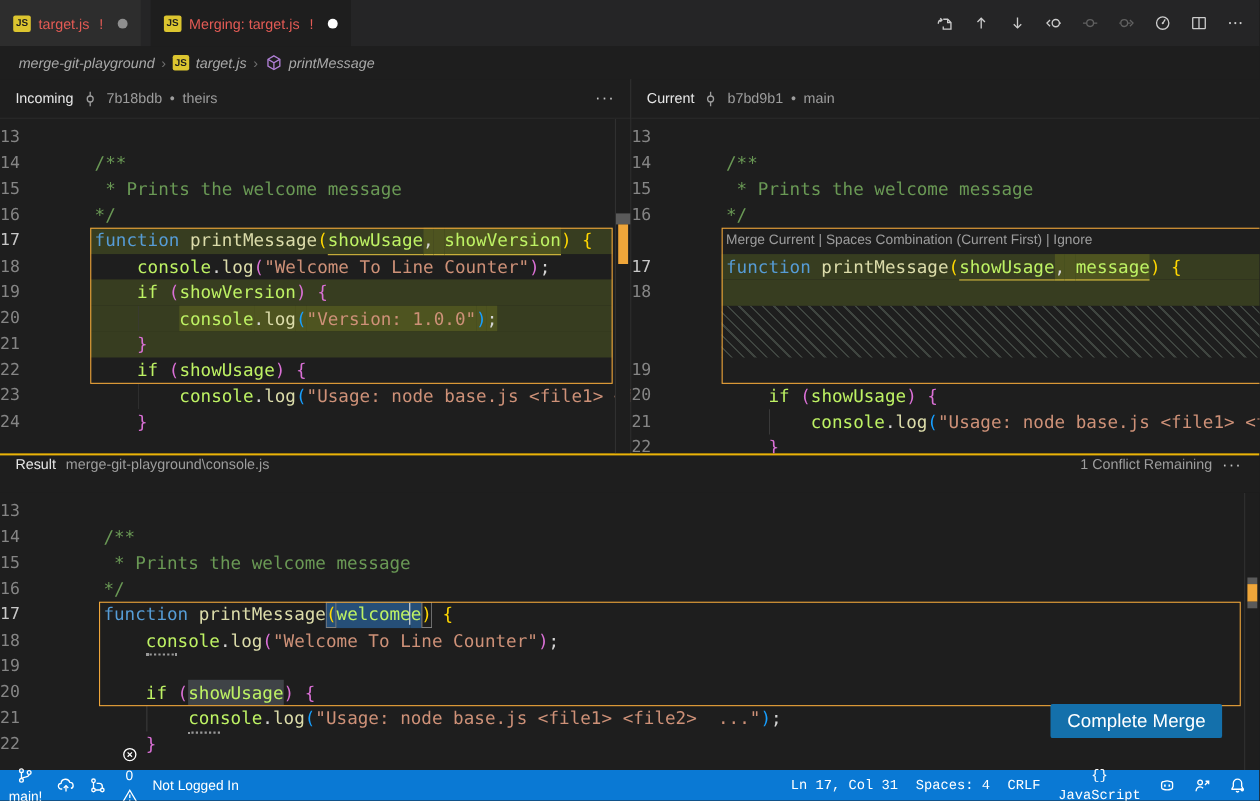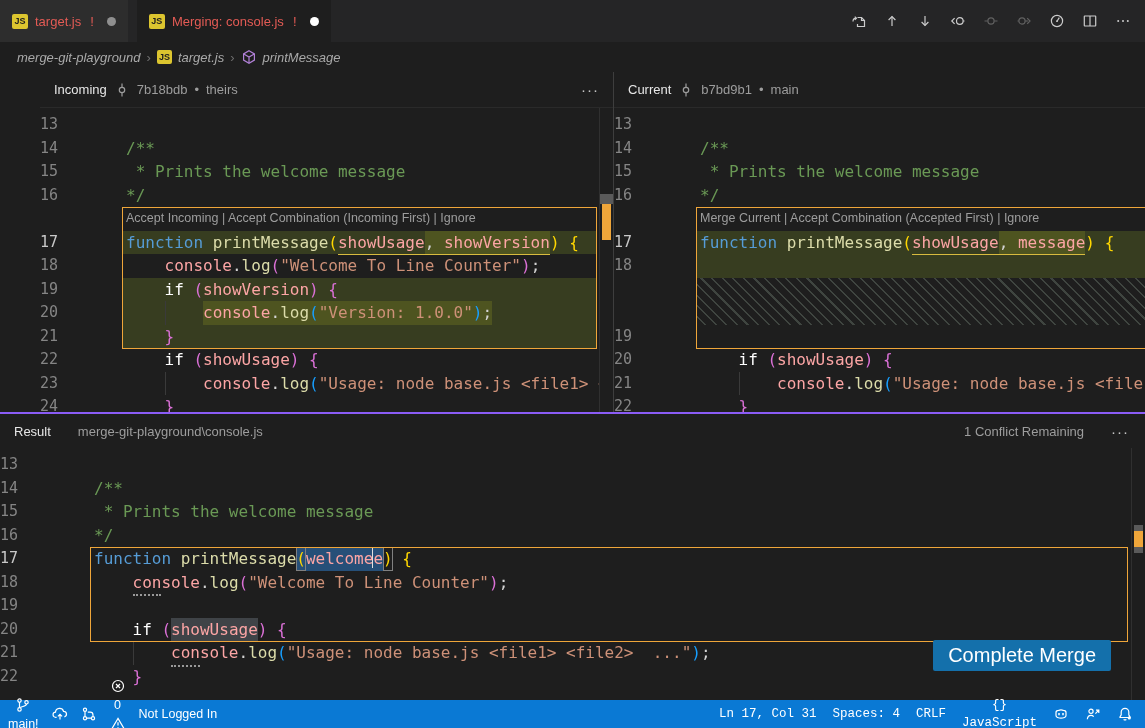--- a/index.html
+++ b/index.html
@@ -30,21 +30,21 @@
 
   
   .breadcrumb { height:30px; background:#1e1e1e; display:flex; align-items:center; gap:6px;
     padding-left:17px; font-size:13px; color:#a9a9a9; flex:none; }
   .bc-chev { color:#6e6e6e; font-size:13px; }
   .bc-item { cursor:pointer;font-style:italic; }
   .sym-icon { color:#b180d7; display:inline-flex; }
   .breadcrumb .js-badge { width:15px; height:14px; }
 
   
-  .merge-top { height:340px; display:flex; flex:none;margin-left:40px; }
+  .merge-top { height:340px; display:flex; flex:none; }
   .vdivider { width:1px; background:#3e3e3e; flex:none; }
   .pane { position:relative; display:flex; flex-direction:column; background:#1e1e1e; }
   .pane-incoming { width:573px; flex:none; --bl:82px; --br:16px; --gw:46px; }
   .pane-current  { flex:1; --bl:82px; --br:17px; --gw:46px; }
   .pane-header { height:36px; display:flex; align-items:center; gap:7px; padding:0 14px;
     font-size:13px; color:#9d9d9d; border-bottom:1px solid rgba(128,128,128,0.12); flex:none; }
   .pane-title { color:#e7e7e7; }
   .commit-icon { color:#9d9d9d; display:inline-flex; }
   .hsp { flex:1; }
   .more { color:#c5c5c5; font-size:15px; letter-spacing:1px; cursor:pointer; }
@@ -61,22 +61,22 @@
     font:16px/23.5px "DejaVu Sans Mono", monospace; color:#d4d4d4; }
   .linebg { position:absolute; top:0; bottom:0; left:var(--bl); right:var(--br); z-index:0; }
   .linebg.olive { background:var(--olive); }
   .linebg.hatch { background:repeating-linear-gradient(45deg, transparent 0 6px, #3f4540 6px 7.5px); }
   .action-bar { margin-left:40px; font-size:12.5px; line-height:23.5px; color:#9d9d9d;
     position:relative; z-index:1; white-space:pre; }
   .alink { cursor:pointer; }
 
   
   .tk { display:inline-block; }
-  .cm{color:#6a9955} .kw{color:#569cd6} .ctl{color:#ffffff} .fn{color:#dcdcaa}
-  .var{color:#fca5a5} .str{color:#ce9178} .pl{color:#d4d4d4}
+  .cm{color:#6a9955} .kw{color:#569cd6} .ctl{color:#bef264} .fn{color:#dcdcaa}
+  .var{color:#bef264} .str{color:#ce9178} .pl{color:#d4d4d4}
   .p1{color:#ffd700} .p2{color:#da70d6} .p3{color:#179fff}
   .hl{background:var(--olive-br)}
   .ul{border-bottom:1px solid #d8bb3f}
   .sel{background:#264f78}
   .wd{background:#3f4347}
   .bm{box-shadow:inset 0 0 0 1px #808080}
   .g{box-shadow:inset 1px 0 0 #3a3a3a}
   .dots{border-bottom:2px dotted #999}
   .caret{width:2px; height:20px; background:#e0e0e0; margin:0 -1px; vertical-align:-4px}
 
@@ -92,27 +92,27 @@
     border-left:1px solid #303030; z-index:4; cursor:pointer; }
   .mk { position:absolute; left:2px; width:9px; background:var(--orange); }
   .mk.gray { background:#5a5a5a; }
   .pane-incoming .mk-slider, .pane-current .mk-slider { left:0; width:14px; top:86px; height:10px; }
   .pane-incoming .mk-conflict, .pane-current .mk-conflict { top:96px; height:36px; }
   .result-code .mk-g1 { top:77px; height:6px; }
   .result-code .mk-conflict { top:83px; height:16px; }
   .result-code .mk-g2 { top:99px; height:6px; }
 
   
-  .result-header { height:36px; background:#1e1e1e; border-top:2px solid #8b5cf6;
-    display:flex; align-items:center; gap:27px; padding:0 16px 0 14px; font-size:13px;
+  .result-header { height:36px; background:#1e1e1e; border-top:2px solid #eab308;
+    display:flex; gap:9px; padding:0 16px 0 14px; font-size:13px;
     color:#9d9d9d; flex:none; }
   .result-code { position:relative; flex:1; overflow:hidden; background:#1e1e1e;
     --bl:90px; --br:17px; --gw:54px; }
   .complete-merge { position:absolute; right:34px; top:192px; height:31px; padding:0 15px;
-    background:#1470ab; color:#ffffff; border:none; font-size:20px;
+    background:#1470ab; color:#ffffff; border:none; font-size:17px;
     font-family:"Liberation Sans", sans-serif; border-radius:2px; cursor:pointer; z-index:5; }
 
   
   .statusbar { height:28px; background:#0a79d4; color:#ffffff; display:flex; align-items:center;
     font-size:12.5px; padding:0 12px 0 8px; flex:none; z-index:6; }
   .sb-left, .sb-right { display:flex; align-items:center; }
   .sb-left { gap:13px; }
   .sb-right { margin-left:auto; gap:16px;font-family:Liberation Mono, monospace; }
   .sb-item { display:flex; align-items:center; gap:4px; cursor:pointer; white-space:nowrap;flex-direction:column; }
   .sb-item svg { display:block; }
@@ -126,21 +126,21 @@
   <div class="tabbar">
     <div class="tabs">
       <div class="tab inactive">
         <span class="js-badge">JS</span>
         <span class="tab-label conflict">target.js</span>
         <span class="tab-flag conflict">!</span>
         <span class="dot gray"></span>
       </div>
       <div class="tab active">
         <span class="js-badge">JS</span>
-        <span class="tab-label conflict">Merging: console.js</span>
+        <span class="tab-label conflict">Merging: target.js</span>
         <span class="tab-flag conflict">!</span>
         <span class="dot white"></span>
       </div>
     </div>
     <div class="tab-actions">
         <span class="tbtn">
           <svg width="16" height="16" viewBox="0 0 16 16" fill="none" stroke="currentColor" stroke-width="1.2">
             <path d="M6.5 4.5h4l3 3v6h-7v-2.5"></path>
             <path d="M10.5 4.5v3h3"></path>
             <path d="M2 8.5c0-2.3 1.4-3.3 3.2-3.3"></path>
@@ -246,24 +246,20 @@
             </div>
             <div class="row">
               <div class="gutter"><span>15</span></div>
               <pre class="code"><span class="tk cm"> * Prints the welcome message</span></pre>
             </div>
             <div class="row">
               <div class="gutter"><span>16</span></div>
               <pre class="code"><span class="tk cm">*/</span></pre>
             </div>
             <div class="row">
-              <div class="gutter"><span></span></div>
-              <div class="action-bar"><span class="alink">Accept Incoming</span><span class="sep"> | </span><span class="alink">Accept Combination (Incoming First)</span><span class="sep"> | </span><span class="alink">Ignore</span></div>
-            </div>
-            <div class="row">
               <div class="gutter"><span class="cur">17</span></div>
               <div class="linebg olive"></div>
               <pre class="code"><span class="tk kw">function</span><span class="tk pl"> </span><span class="tk fn">printMessage</span><span class="tk p1">(</span><span class="tk var ul">showUsage</span><span class="tk pl hl ul">,</span><span class="tk pl hl ul"> </span><span class="tk var hl ul">showVersion</span><span class="tk p1">)</span><span class="tk pl"> </span><span class="tk p1">{</span></pre>
             </div>
             <div class="row">
               <div class="gutter"><span>18</span></div>
               <pre class="code"><span class="tk pl">    </span><span class="tk var">console</span><span class="tk pl">.</span><span class="tk fn">log</span><span class="tk p2">(</span><span class="tk str">"Welcome To Line Counter"</span><span class="tk p2">)</span><span class="tk pl">;</span></pre>
             </div>
             <div class="row">
               <div class="gutter"><span>19</span></div>
@@ -329,21 +325,21 @@
             <div class="row">
               <div class="gutter"><span>15</span></div>
               <pre class="code"><span class="tk cm"> * Prints the welcome message</span></pre>
             </div>
             <div class="row">
               <div class="gutter"><span>16</span></div>
               <pre class="code"><span class="tk cm">*/</span></pre>
             </div>
             <div class="row">
               <div class="gutter"><span></span></div>
-              <div class="action-bar"><span class="alink">Merge Current</span><span class="sep"> | </span><span class="alink">Accept Combination (Accepted First)</span><span class="sep"> | </span><span class="alink">Ignore</span></div>
+              <div class="action-bar"><span class="alink">Merge Current</span><span class="sep"> | </span><span class="alink">Spaces Combination (Current First)</span><span class="sep"> | </span><span class="alink">Ignore</span></div>
             </div>
             <div class="row">
               <div class="gutter"><span class="cur">17</span></div>
               <div class="linebg olive"></div>
               <pre class="code"><span class="tk kw">function</span><span class="tk pl"> </span><span class="tk fn">printMessage</span><span class="tk p1">(</span><span class="tk var ul">showUsage</span><span class="tk pl hl ul">,</span><span class="tk pl hl ul"> </span><span class="tk var hl ul">message</span><span class="tk p1">)</span><span class="tk pl"> </span><span class="tk p1">{</span></pre>
             </div>
             <div class="row">
               <div class="gutter"><span>18</span></div>
               <div class="linebg olive"></div>
             </div>

